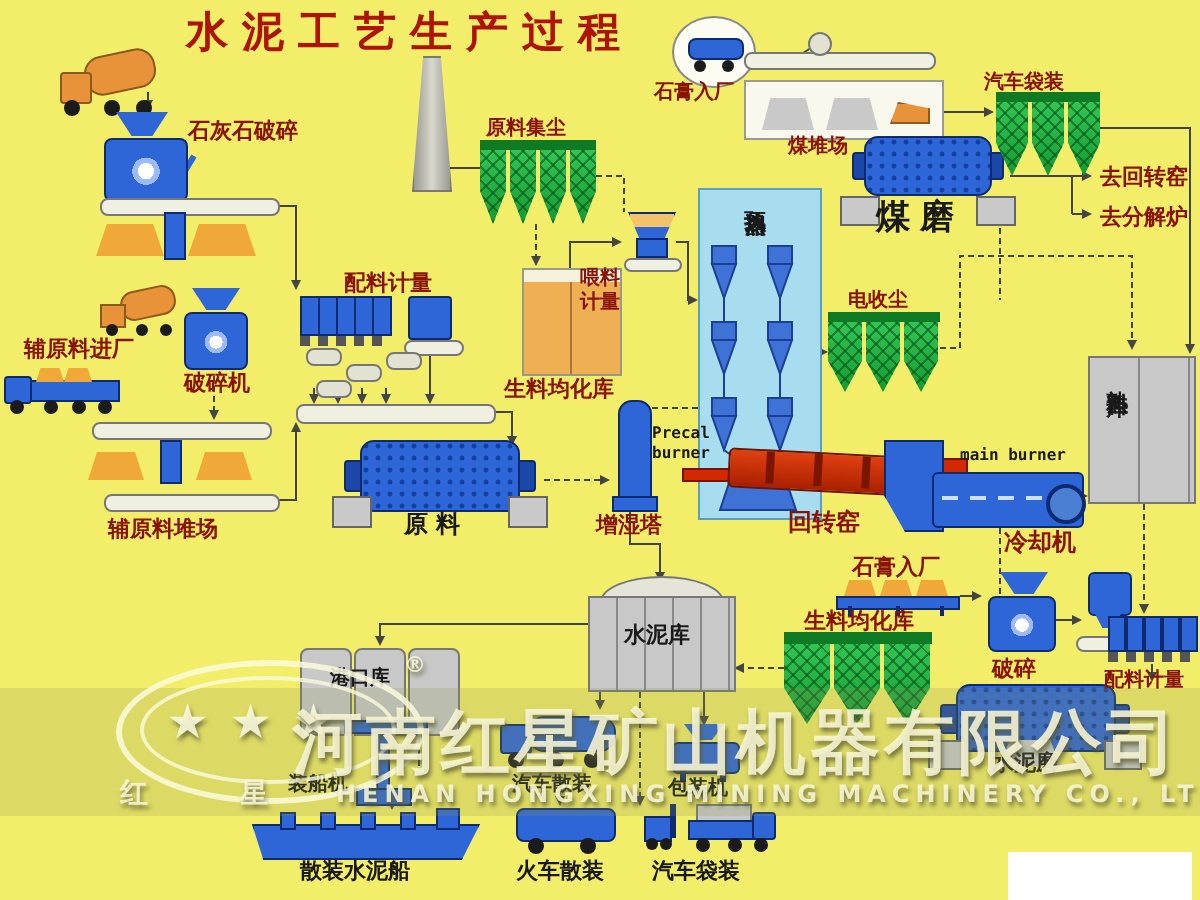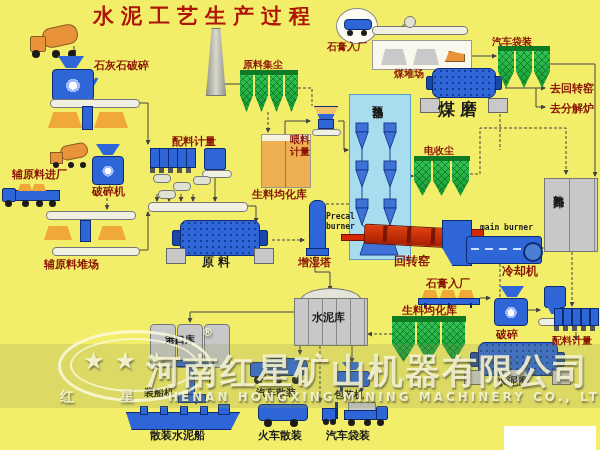--- a/index.html
+++ b/index.html
@@ -146,21 +146,21 @@
     <div class="ab wheel" style="left:34px;top:16px;width:7px;height:7px"></div>
     <div class="ab wheel" style="left:47px;top:16px;width:7px;height:7px"></div>
   </div>
   <div class="eq conv" style="left:46px;top:211px;width:88px;height:7px"></div>
   <div class="eq" style="left:44px;top:220px;width:92px;height:24px">
     <div class="ab pile" style="left:0;top:6px;width:28px;height:14px"></div>
     <div class="ab blue" style="left:36px;top:0;width:9px;height:20px"></div>
     <div class="ab pile" style="left:54px;top:6px;width:28px;height:14px"></div>
   </div>
   <div class="eq conv" style="left:52px;top:247px;width:86px;height:7px"></div>
-  <div class="lbl" style="left:44px;top:259px">辅原料堆场</div>
+  <div class="lbl" style="left:54px;top:259px">辅原料堆场</div>
 
   <div class="lbl" style="left:172px;top:136px">配料计量</div>
   <div class="eq" style="left:150px;top:148px;width:46px;height:30px">
     <div class="ab blue" style="left:0;top:0;width:8px;height:18px"></div>
     <div class="ab blue" style="left:9px;top:0;width:8px;height:18px"></div>
     <div class="ab blue" style="left:18px;top:0;width:8px;height:18px"></div>
     <div class="ab blue" style="left:27px;top:0;width:8px;height:18px"></div>
     <div class="ab blue" style="left:36px;top:0;width:8px;height:18px"></div>
     <div class="ab" style="left:0;top:20px;width:44px;height:5px;background:repeating-linear-gradient(90deg,#555 0 5px,transparent 5px 9px)"></div>
   </div>

